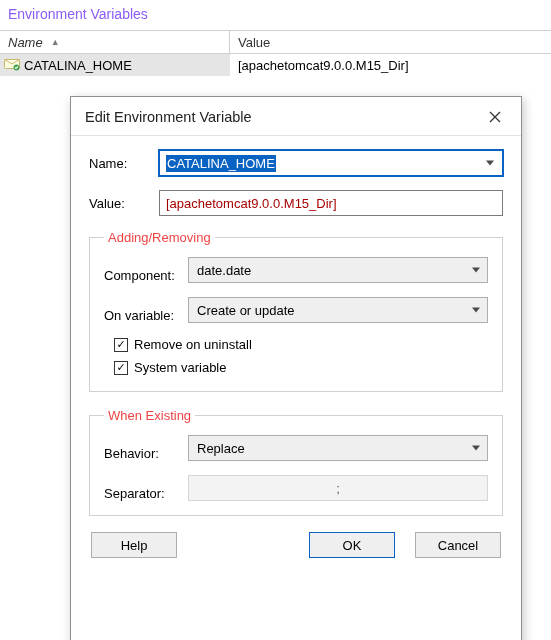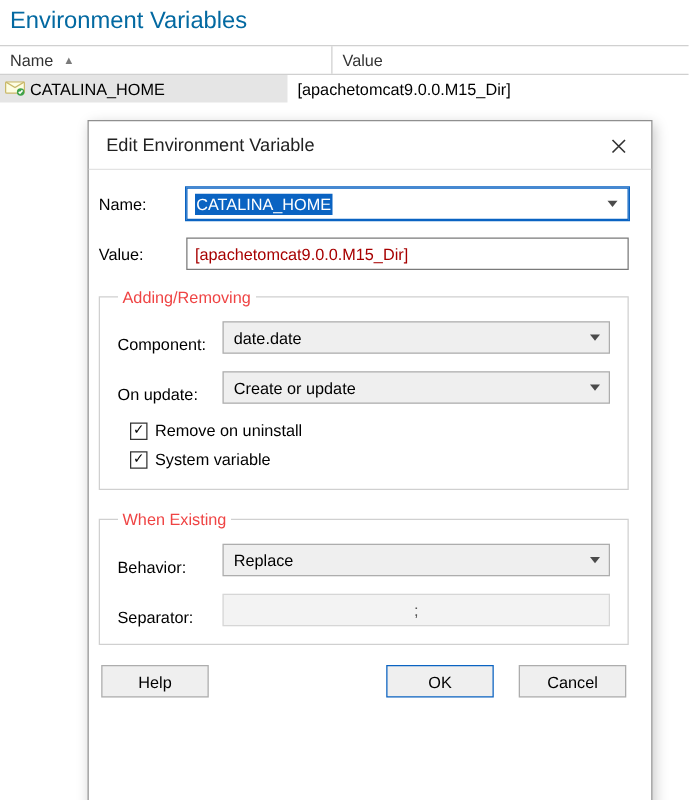--- a/index.html
+++ b/index.html
@@ -6,43 +6,43 @@
   html, body {
     margin: 0; padding: 0;
     width: 551px; height: 640px;
     font-family: "Segoe UI", Tahoma, sans-serif;
     font-size: 13px;
     background: #fff;
     color: #000;
     overflow: hidden;
   }
   .page-title {
-    font-size: 19px;
+    font-size: 14px;
     font-weight: 400;
-    color: #0369a1;
+    color: #8b5cf6;
     padding: 6px 8px 8px 8px;
   }
   .grid {
     width: 100%;
   }
   .grid-header {
     display: flex;
     border-top: 1px solid #d0d0d0;
     border-bottom: 1px solid #d0d0d0;
     background: #fff;
     height: 24px;
   }
   .grid-header .col {
     padding: 3px 8px;
     font-size: 13px;
     color: #333;
     display: flex;
     align-items: center;
   }
-  .grid-header .col.name { width: 266px; border-right: 1px solid #d0d0d0; }
+  .grid-header .col.name { width: 230px; border-right: 1px solid #d0d0d0; font-style: italic; }
   .grid-header .col.value { flex: 1; }
   .sort-arrow {
     margin-left: 8px;
     font-size: 9px;
     color: #7a7a7a;
   }
   .grid-row {
     display: flex;
     height: 22px;
     align-items: center;
@@ -73,21 +73,21 @@
     padding: 8px 10px 6px 14px;
     border-bottom: 1px solid #e3e3e3;
   }
   .titlebar .title { font-size: 14.5px; color: #222; }
   .close-x {
     width: 32px; height: 24px;
     display: flex; align-items: center; justify-content: center;
     font-size: 15px;
     cursor: default;
   }
-  .body { padding: 14px 18px 12px 8px; }
+  .body { padding: 14px 18px 12px 18px; }
   .form-row {
     display: flex; align-items: center;
     margin-bottom: 14px;
   }
   .form-row .label { width: 70px; font-size: 13px; }
   .text-input {
     flex: 1;
     height: 26px;
     border: 1px solid #7a7a7a;
     padding: 2px 6px;
@@ -246,21 +246,21 @@
       <legend>Adding/Removing</legend>
 
       <div class="fs-row">
         <div class="flabel">Component:</div>
         <div class="control combo">
           <div class="combo-input">date.date</div>
         </div>
       </div>
 
       <div class="fs-row">
-        <div class="flabel">On update:</div>
+        <div class="flabel">On variable:</div>
         <div class="control combo">
           <div class="combo-input">Create or update</div>
         </div>
       </div>
 
       <div class="checkrow">
         <div class="checkbox">✓</div>
         <span>Remove on uninstall</span>
       </div>
       <div class="checkrow" style="margin-bottom:2px">

